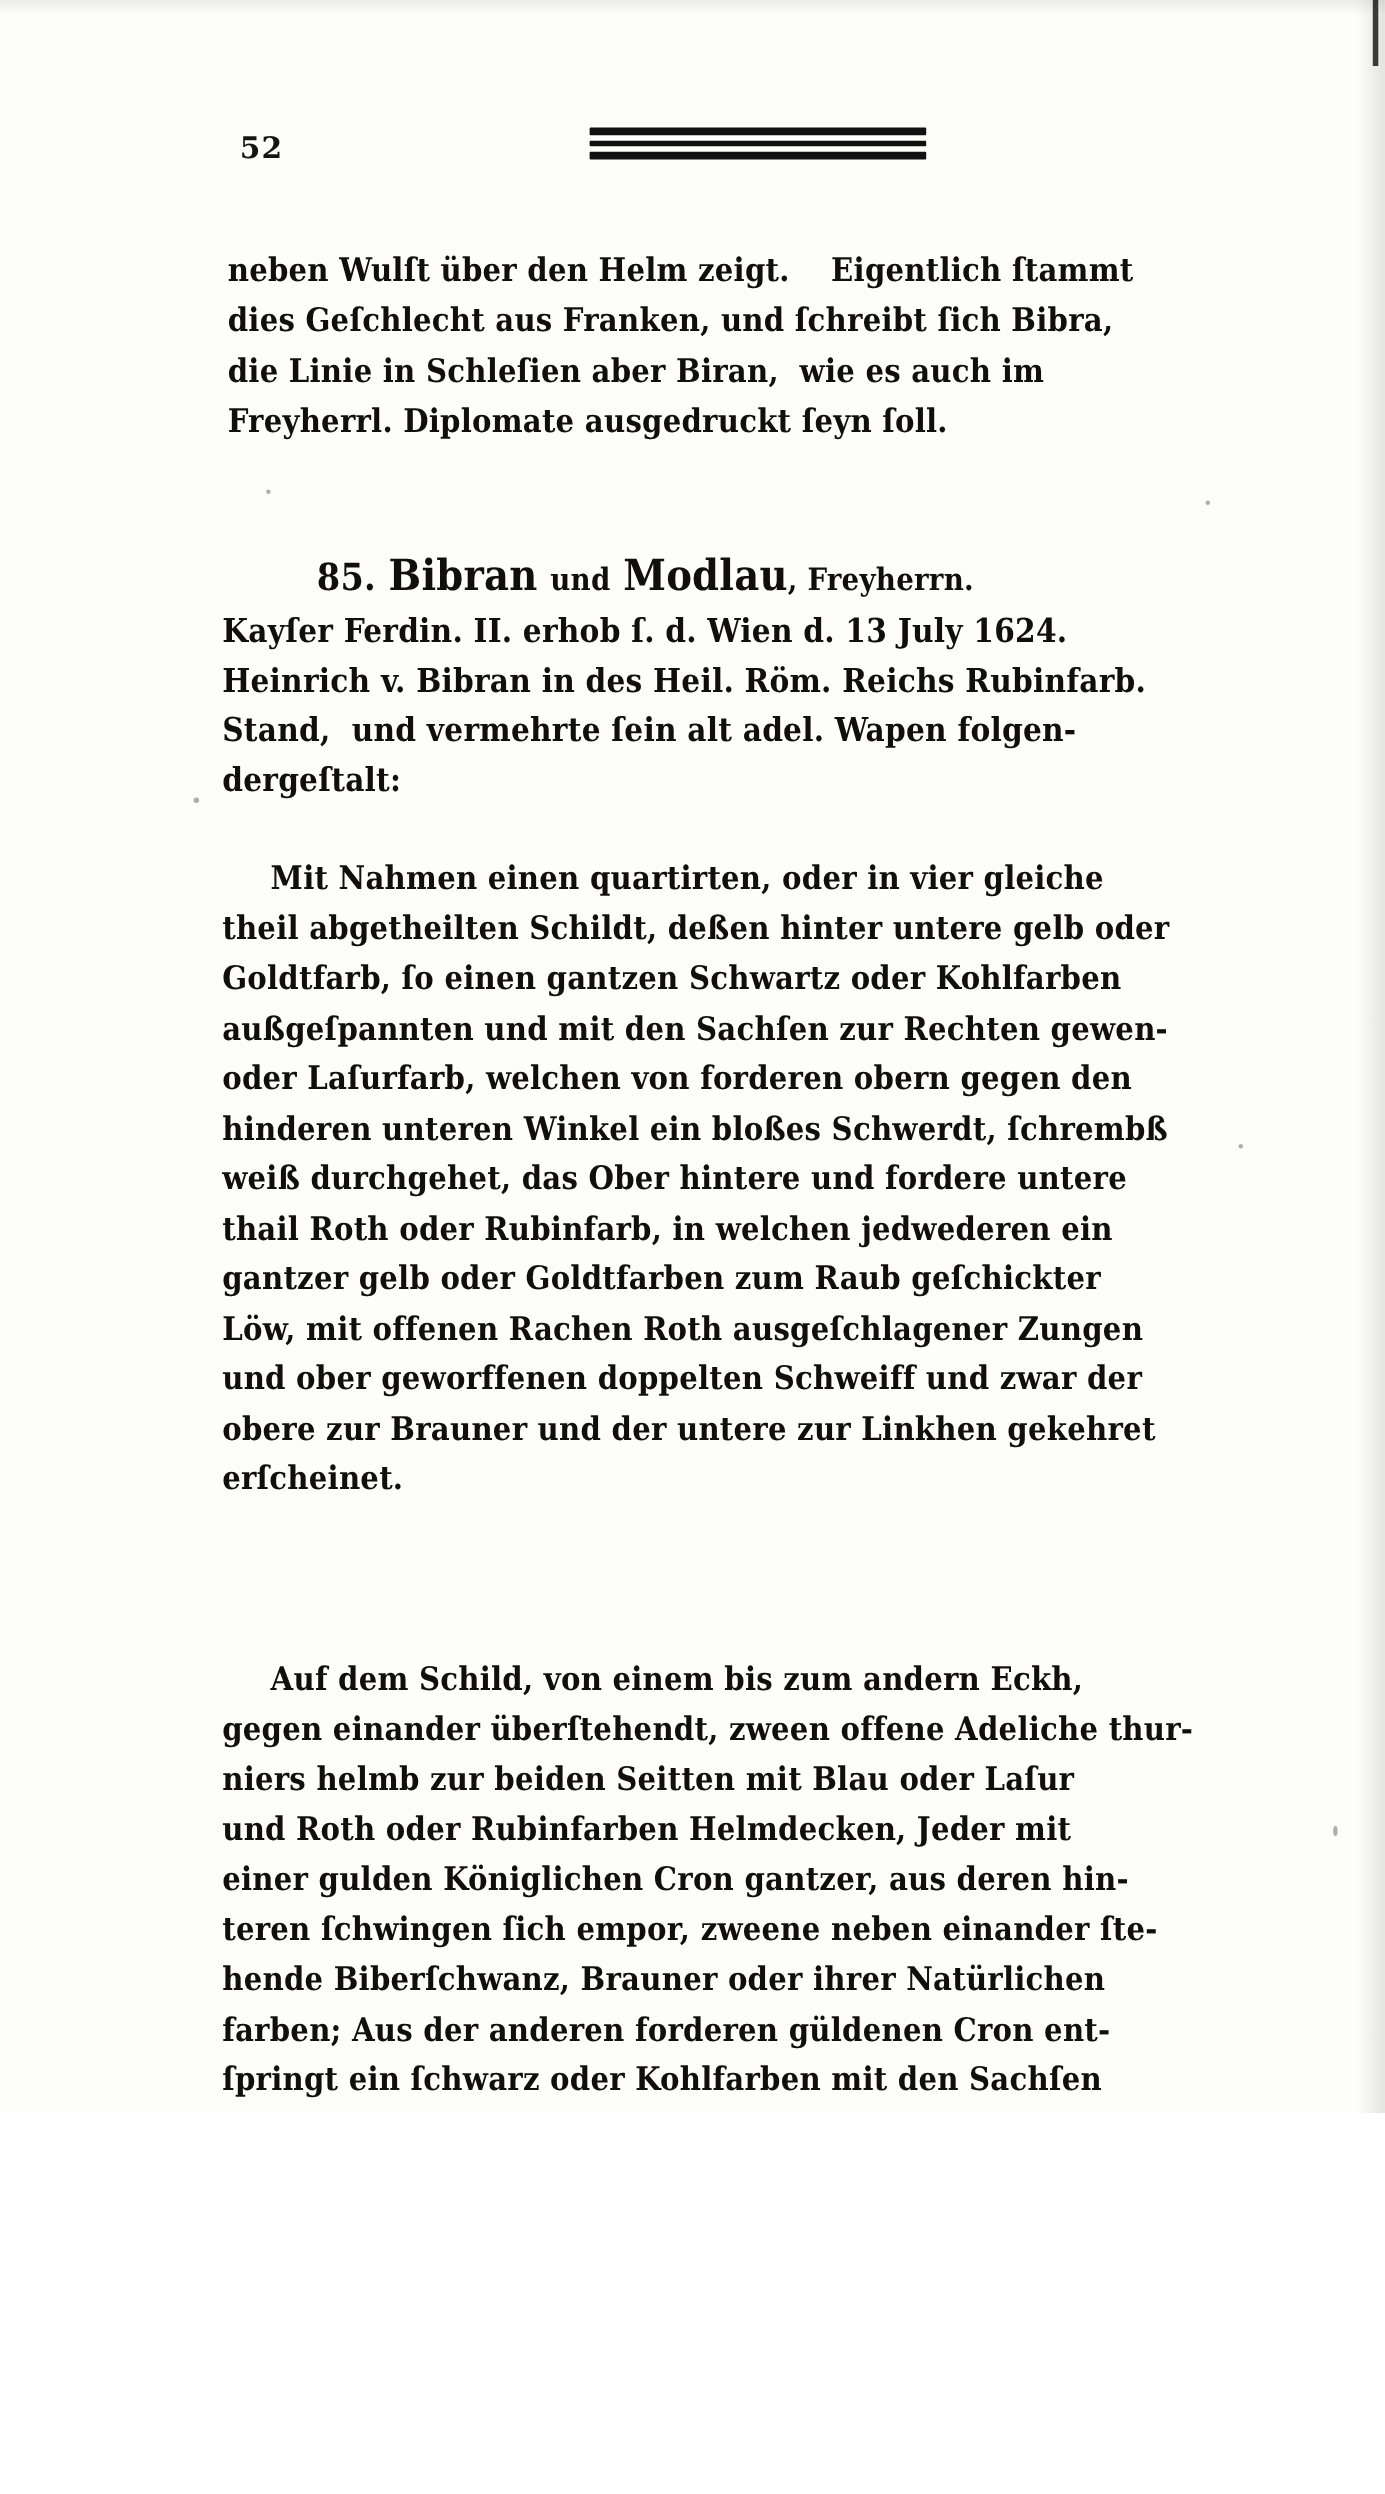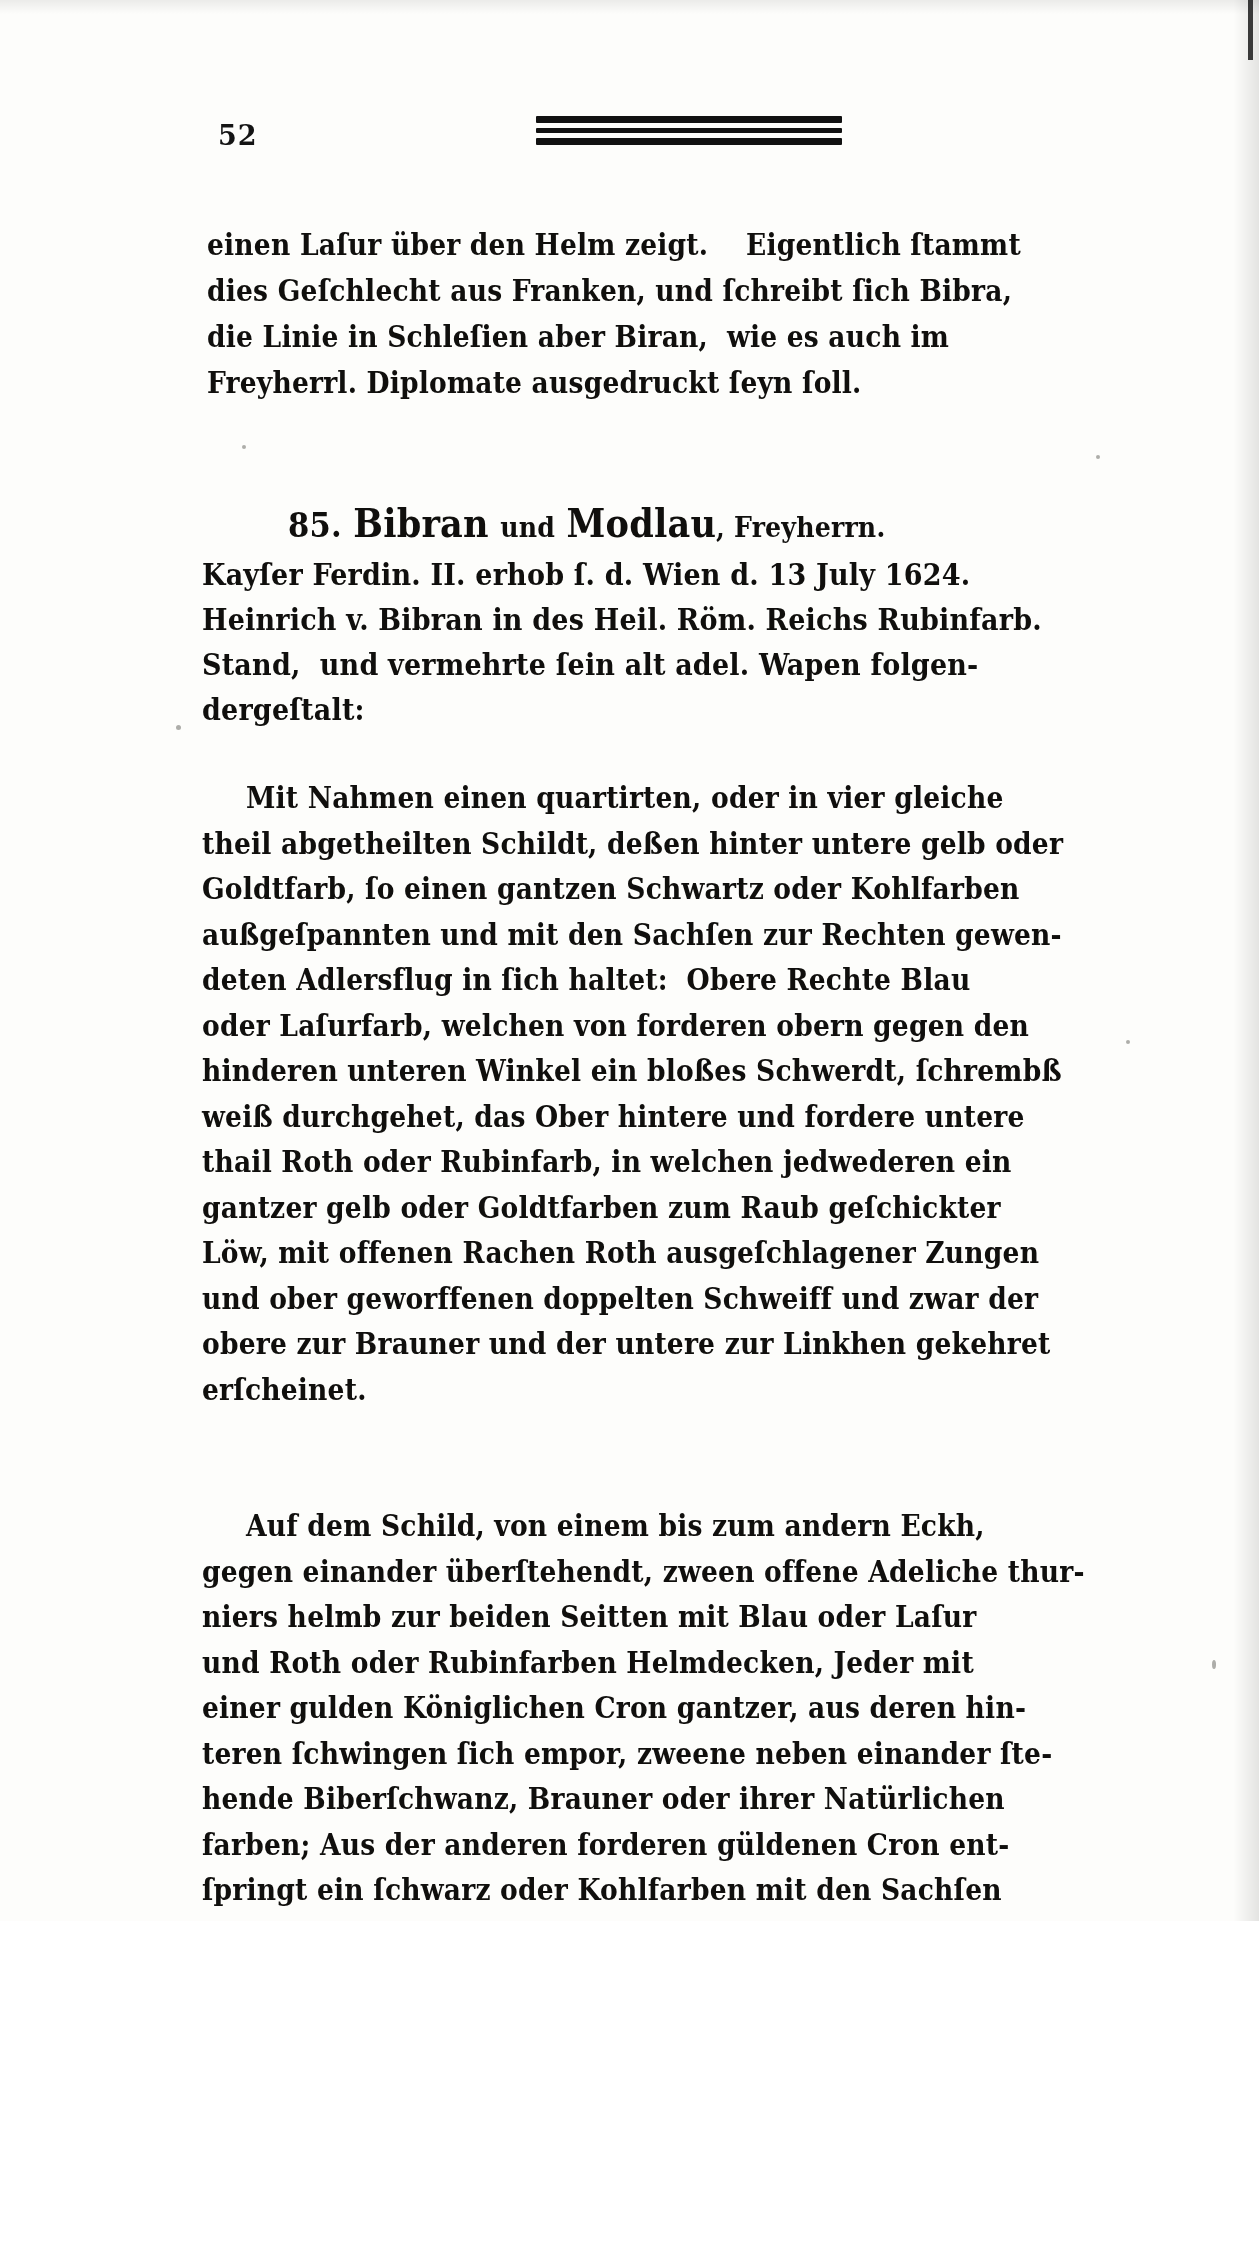--- a/index.html
+++ b/index.html
@@ -180,21 +180,21 @@
 
     <div class="folio">52</div>
 
     <div class="rule-group">
       <div class="r r1"></div>
       <div class="r r2"></div>
       <div class="r r3"></div>
     </div>
 
     <div class="block fraktur" id="para1">
-      <span class="line">einen Laſur über den Helm zeigt.    Eigentlich ſtammt</span>
+      <span class="line">neben Wulſt über den Helm zeigt.    Eigentlich ſtammt</span>
       <span class="line">dies Geſchlecht aus Franken, und ſchreibt ſich Bibra,</span>
       <span class="line">die Linie in Schleſien aber Biran,  wie es auch im</span>
       <span class="line">Freyherrl. Diplomate ausgedruckt ſeyn ſoll.</span>
     </div>
 
     <div class="block fraktur" id="heading">
       <span class="num">85.</span><span>&nbsp;</span><span class="big">Bibran</span><span>&nbsp;</span><span class="small">und</span><span>&nbsp;</span><span class="big">Modlau</span><span class="small">, Freyherrn.</span>
     </div>
 
     <div class="block fraktur" id="para2">
@@ -202,21 +202,20 @@
       <span class="line">Heinrich v. Bibran in des Heil. Röm. Reichs Rubinfarb.</span>
       <span class="line">Stand,  und vermehrte ſein alt adel. Wapen folgen-</span>
       <span class="line">dergeſtalt:</span>
     </div>
 
     <div class="block fraktur" id="para3">
       <span class="line indent">Mit Nahmen einen quartirten, oder in vier gleiche</span>
       <span class="line">theil abgetheilten Schildt, deßen hinter untere gelb oder</span>
       <span class="line">Goldtfarb, ſo einen gantzen Schwartz oder Kohlfarben</span>
       <span class="line">außgeſpannten und mit den Sachſen zur Rechten gewen-</span>
-      <span class="line">deten Adlersflug in ſich haltet:  Obere Rechte Blau</span>
       <span class="line">oder Laſurfarb, welchen von forderen obern gegen den</span>
       <span class="line">hinderen unteren Winkel ein bloßes Schwerdt, ſchrembß</span>
       <span class="line">weiß durchgehet, das Ober hintere und fordere untere</span>
       <span class="line">thail Roth oder Rubinfarb, in welchen jedwederen ein</span>
       <span class="line">gantzer gelb oder Goldtfarben zum Raub geſchickter</span>
       <span class="line">Löw, mit offenen Rachen Roth ausgeſchlagener Zungen</span>
       <span class="line">und ober geworffenen doppelten Schweiff und zwar der</span>
       <span class="line">obere zur Brauner und der untere zur Linkhen gekehret</span>
       <span class="line">erſcheinet.</span>
     </div>

